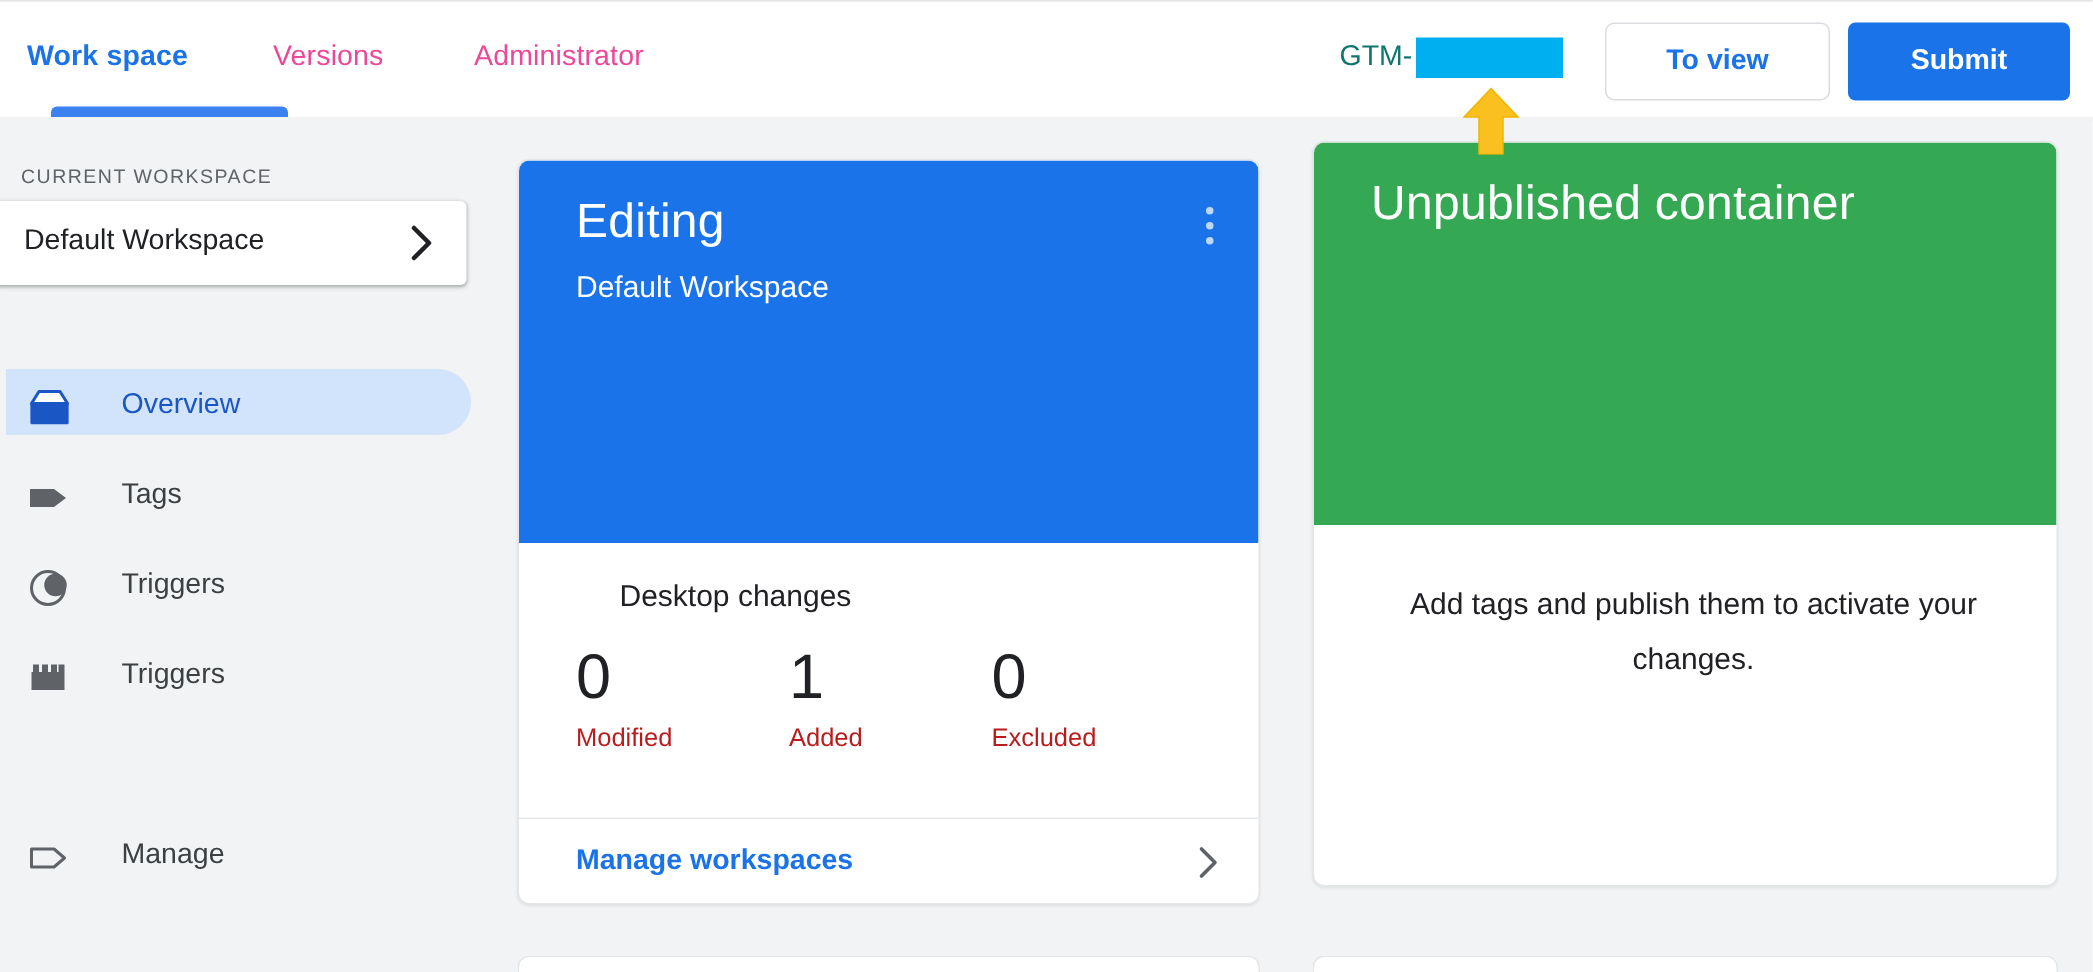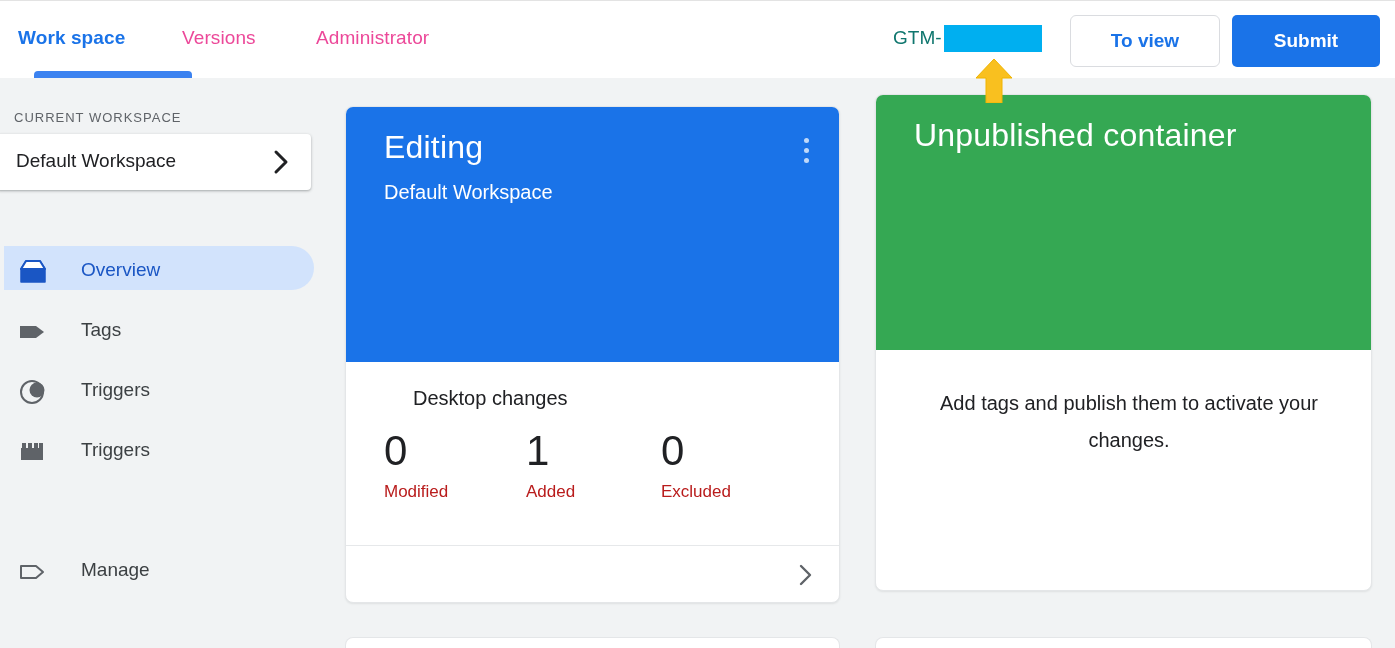--- a/index.html
+++ b/index.html
@@ -336,20 +336,21 @@
         </div>
         <div class="stat" id="stat-excluded">
           <div class="stat-value">0</div>
           <div class="stat-label">Excluded</div>
         </div>
       </div>
 
       <div id="editing-divider"></div>
 
       <div id="manage-workspaces-row">
+        <span id="manage-workspaces-label">Manage workspaces</span>
         <svg id="manage-workspaces-chevron" viewBox="0 0 20 24">
           <path d="M6 3 L15 12 L6 21" fill="none" stroke="#5f6368" stroke-width="2.4" stroke-linecap="round" stroke-linejoin="round"></path>
         </svg>
       </div>
     </div>
 
     <div class="card" id="card-container">
       <div class="card-hero" id="container-hero">
         <div class="hero-title">Unpublished container</div>
       </div>

